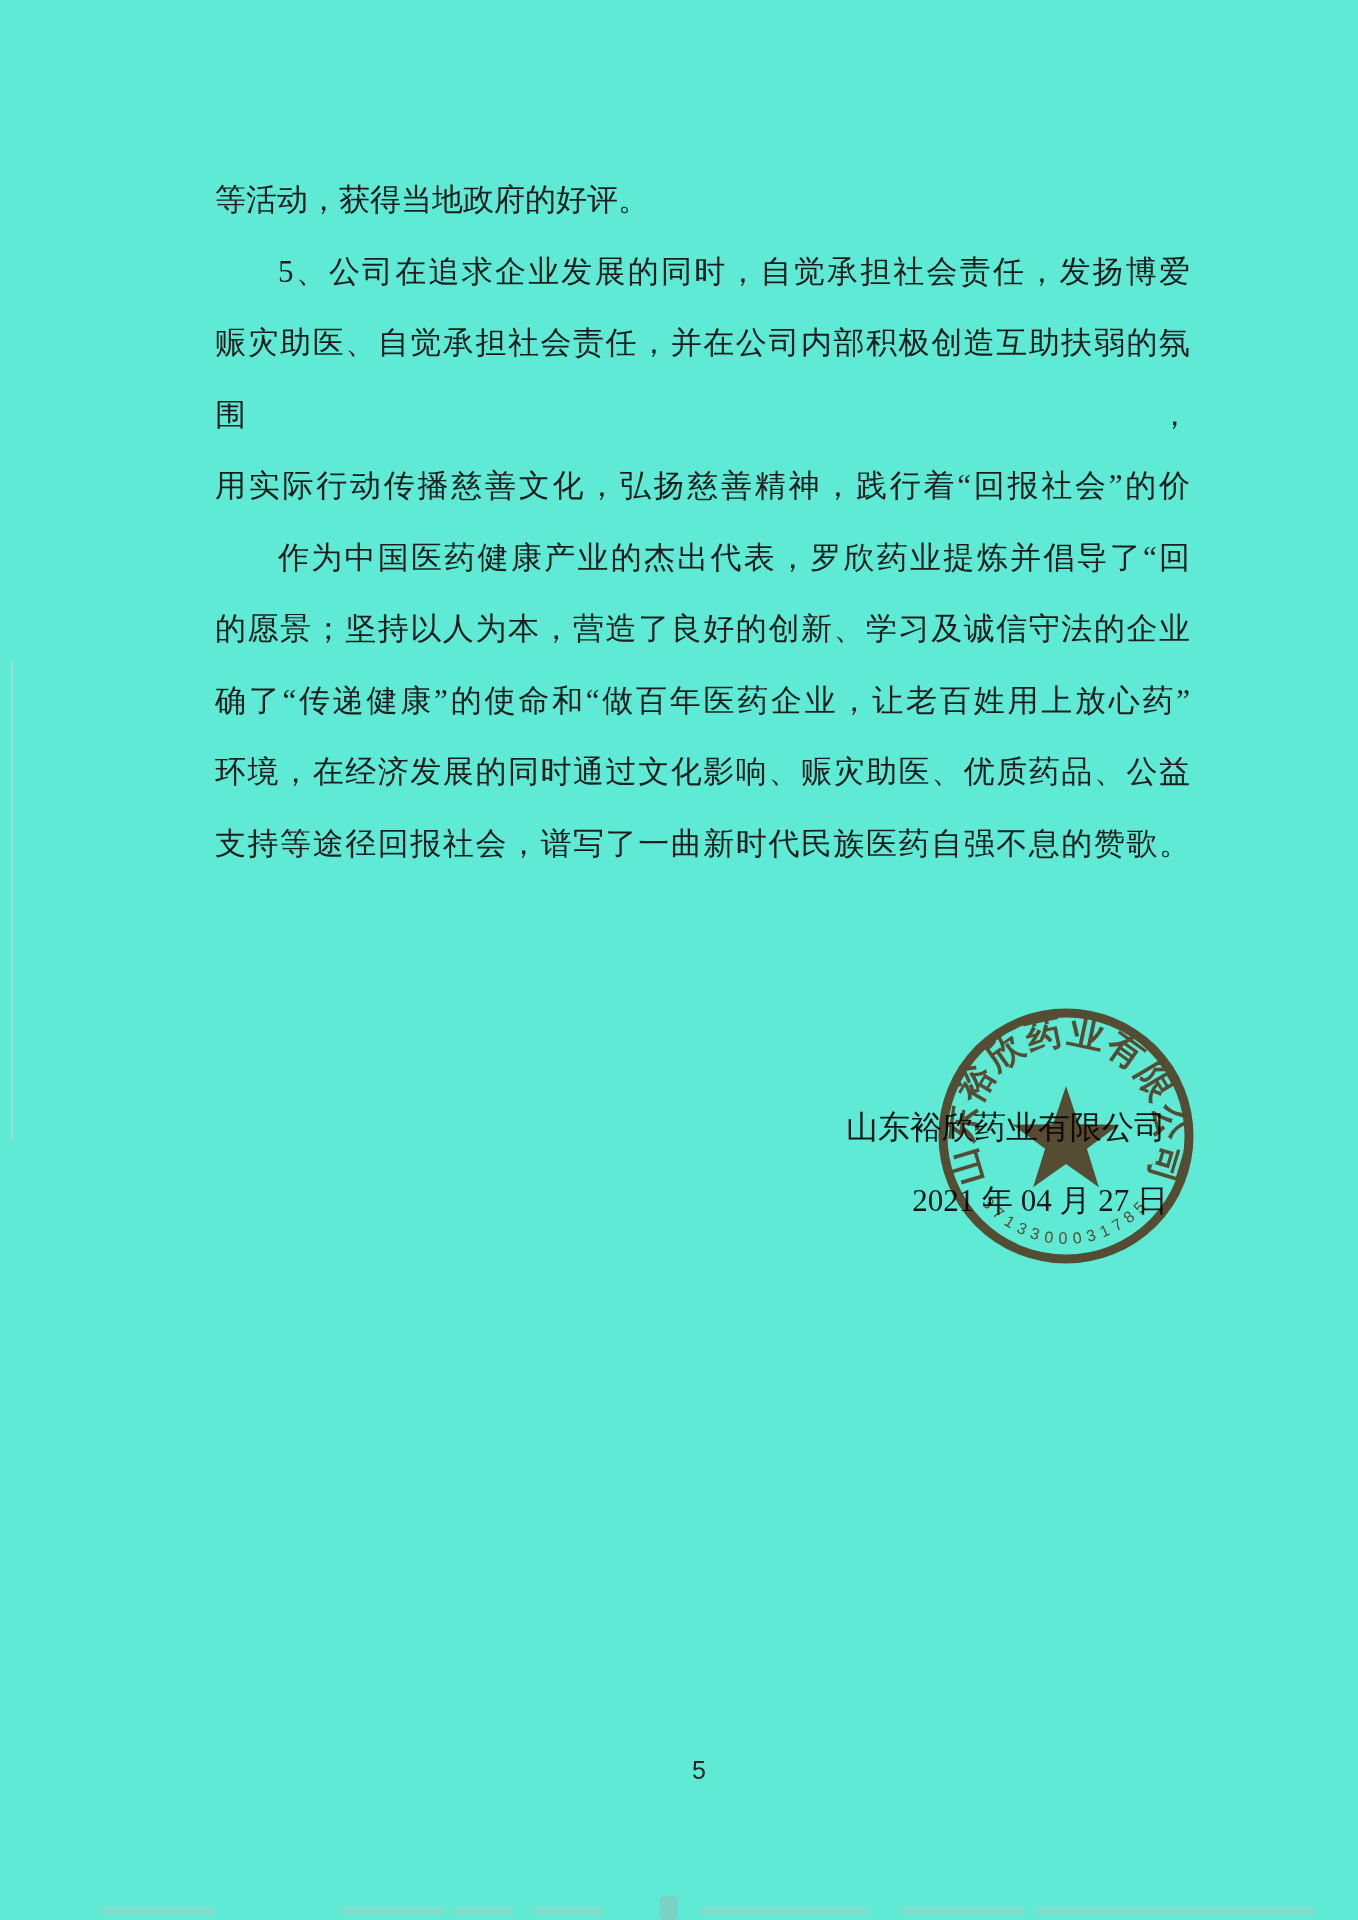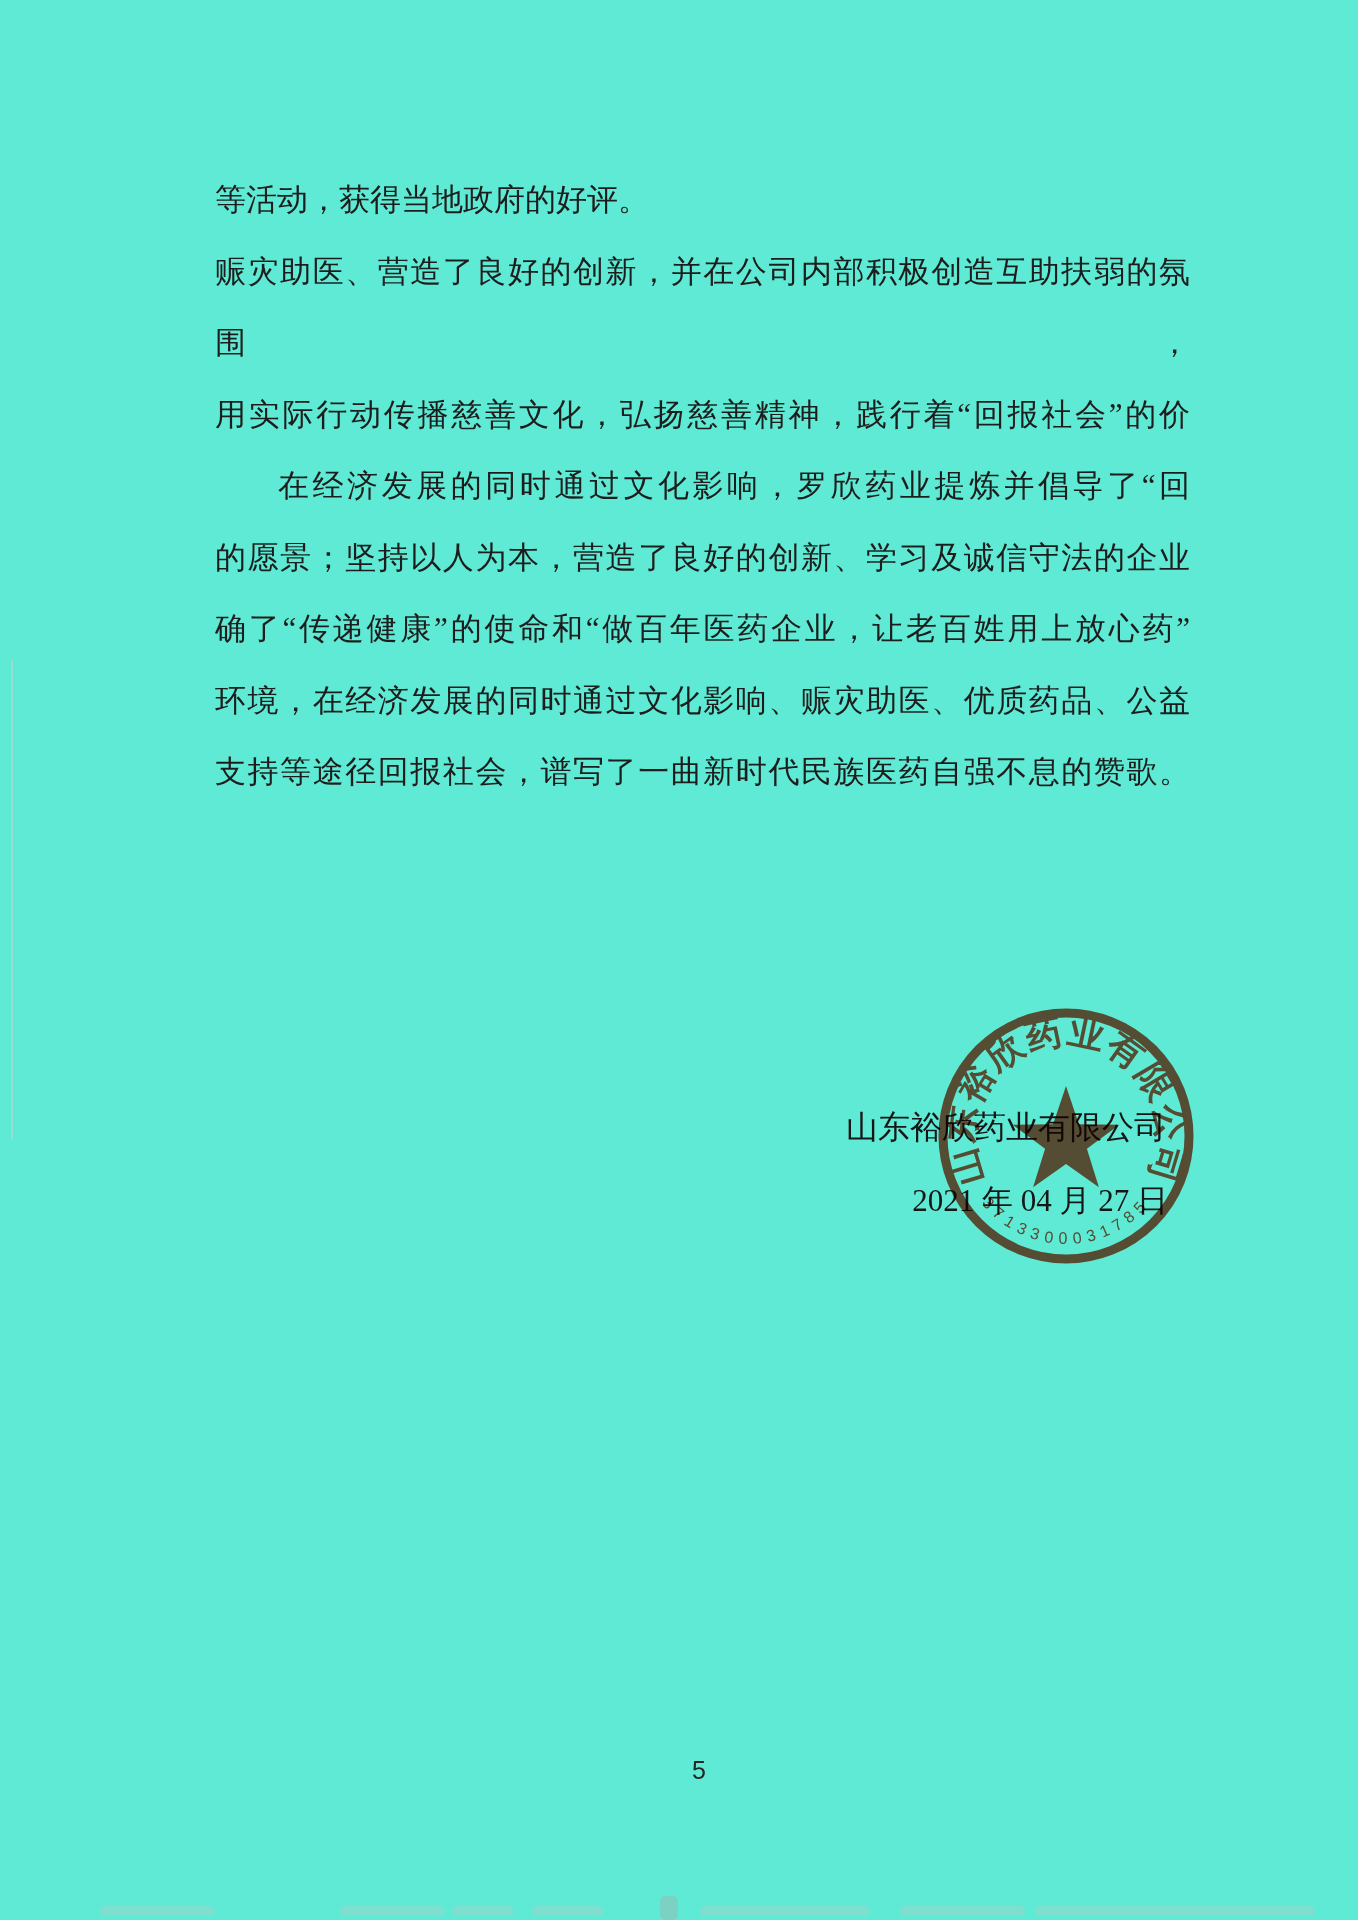--- a/index.html
+++ b/index.html
@@ -40,23 +40,24 @@
     background:rgba(214,194,194,.28); }
   .smudge.dark { background:rgba(168,168,172,.38); }
 </style>
 </head>
 <body>
 
 <div class="page">
 
   <div class="body-text">
     <div class="line">等活动，获得当地政府的好评。</div>
-    <div class="line fill">赈灾助医、营造了良好的创新，并在公司内部积极创造互助扶弱的氛围，</div>
+    <div class="line fill indent">5、公司在追求企业发展的同时，自觉承担社会责任，发扬博爱</div>
+    <div class="line fill">赈灾助医、自觉承担社会责任，并在公司内部积极创造互助扶弱的氛围，</div>
     <div class="line fill">用实际行动传播慈善文化，弘扬慈善精神，践行着“回报社会”的价</div>
-    <div class="line fill indent">在经济发展的同时通过文化影响，罗欣药业提炼并倡导了“回</div>
+    <div class="line fill indent">作为中国医药健康产业的杰出代表，罗欣药业提炼并倡导了“回</div>
     <div class="line fill">的愿景；坚持以人为本，营造了良好的创新、学习及诚信守法的企业</div>
     <div class="line fill">确了“传递健康”的使命和“做百年医药企业，让老百姓用上放心药”</div>
     <div class="line fill">环境，在经济发展的同时通过文化影响、赈灾助医、优质药品、公益</div>
     <div class="line fill">支持等途径回报社会，谱写了一曲新时代民族医药自强不息的赞歌。</div>
   </div>
 
   <div class="signature">山东裕欣药业有限公司</div>
   <div class="sig-date">2021 年 04 月 27 日</div>
 
   <svg class="seal" viewBox="0 0 264 264" aria-hidden="true">

